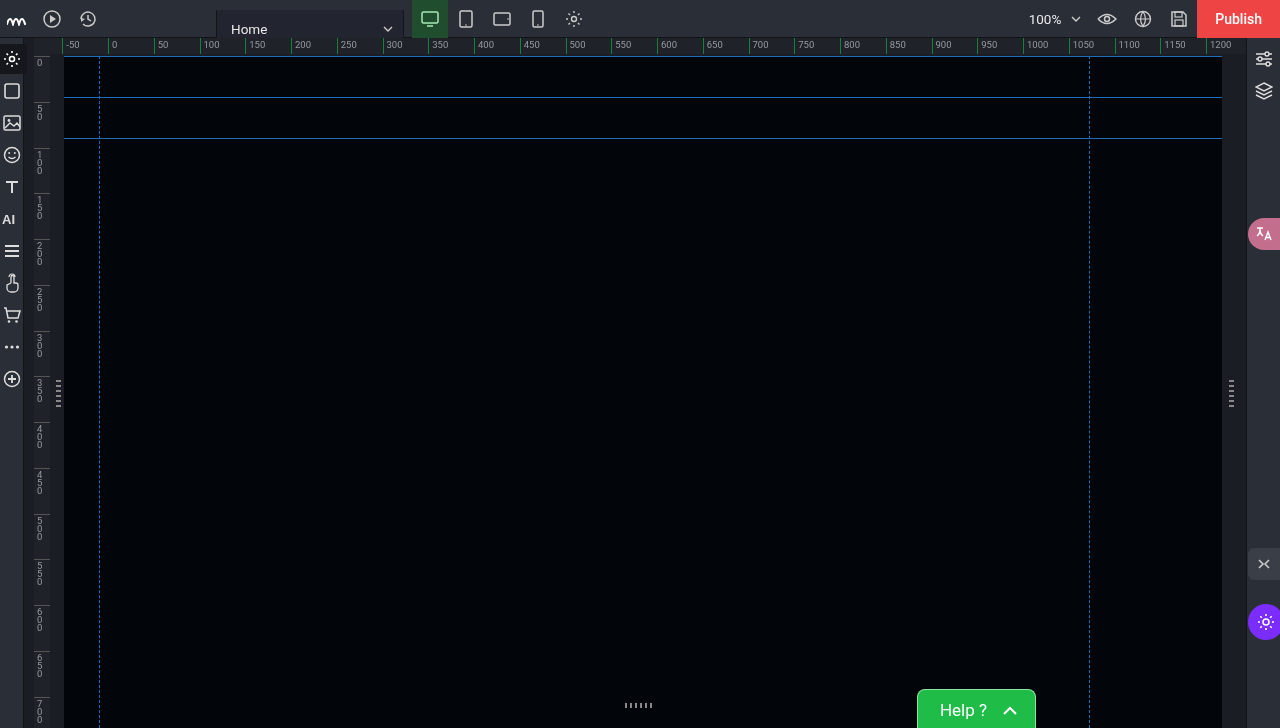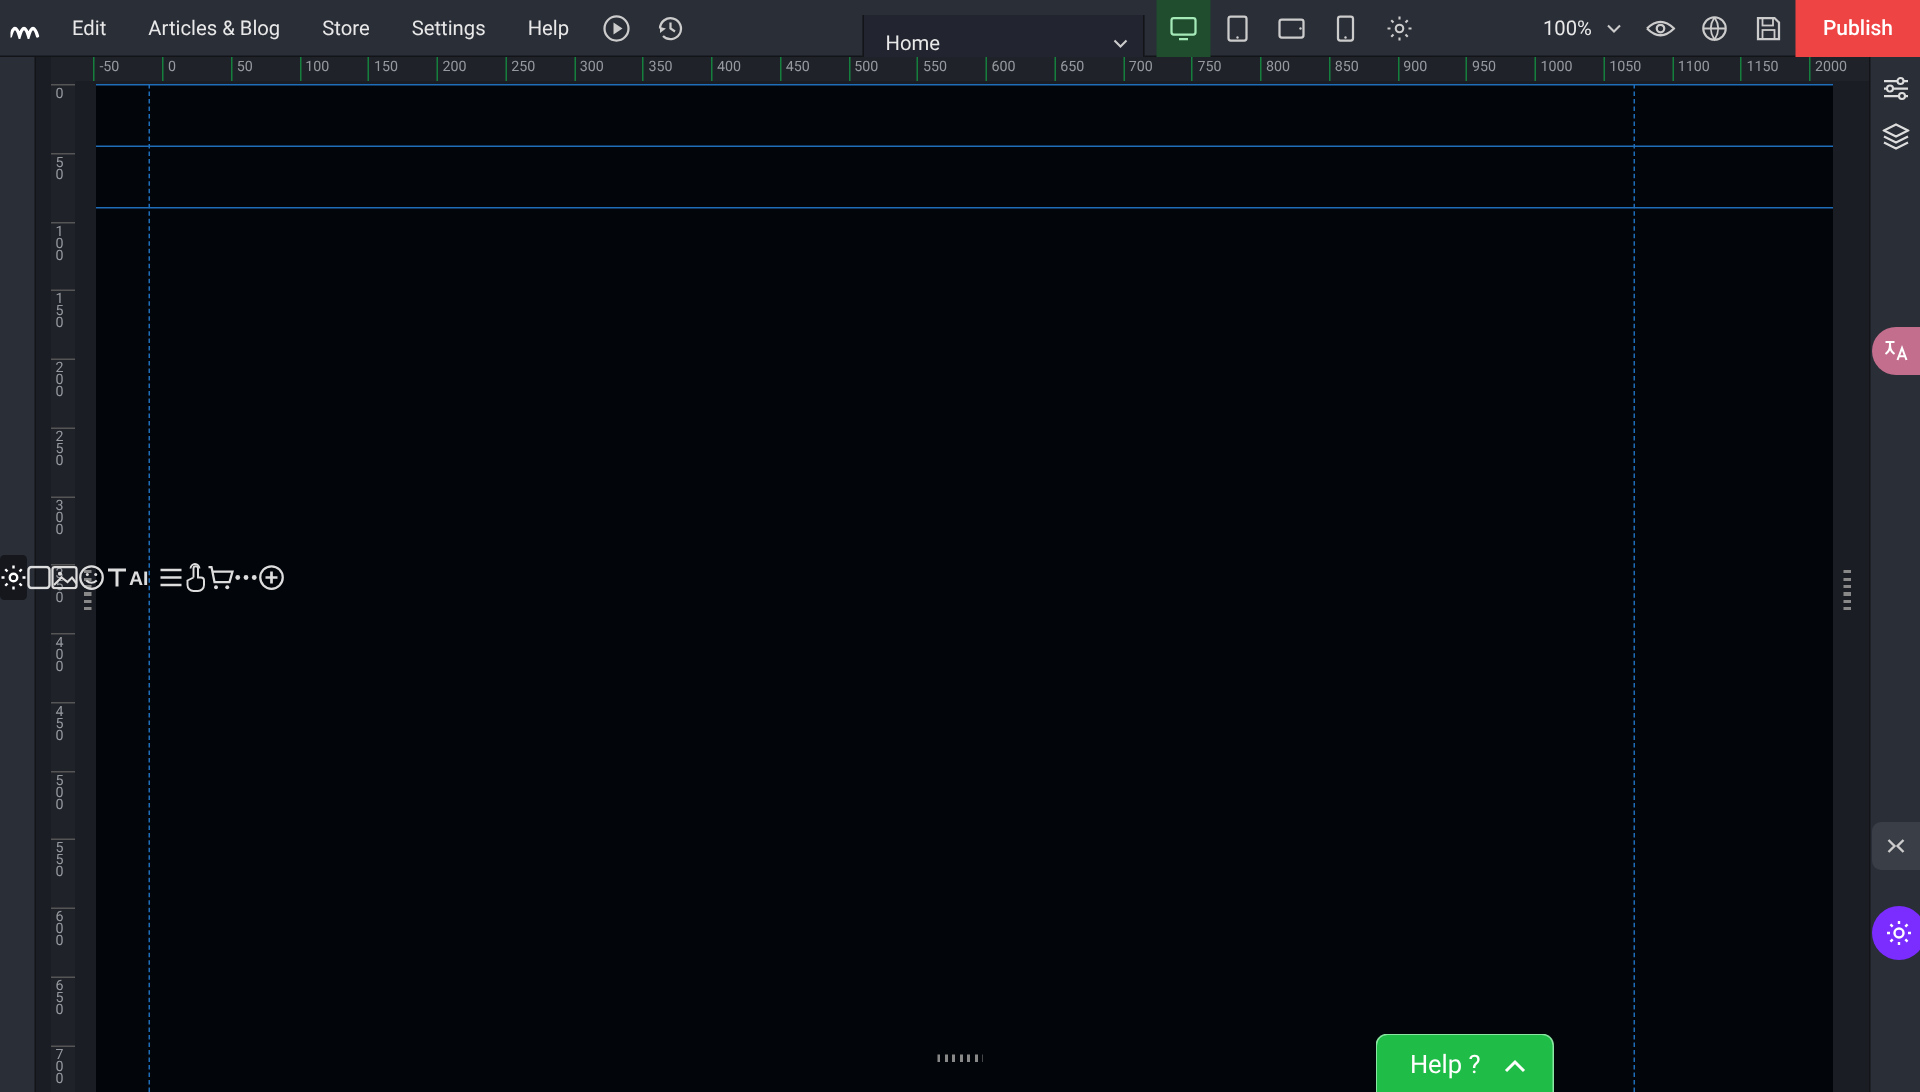--- a/index.html
+++ b/index.html
@@ -13,21 +13,21 @@
   .icon-btn { width: 36px; height: 38px; display: flex; align-items: center; justify-content: center; cursor: pointer; color: #ccc; }
   .page-select { flex: 0 0 auto; margin-left: 110px; height: 38px; display: flex; align-items: center; background: #222530; border-left: 1px solid #121418; border-right: 1px solid #121418; padding: 0 10px 0 14px; font-size: 13.5px; cursor: pointer; width: 188px; justify-content: space-between; margin-top: 20px; }
   .devices { display: flex; align-items: center; height: 100%; margin-left: 8px; }
   .device-btn { width: 36px; height: 38px; display: flex; align-items: center; justify-content: center; cursor: pointer; }
   .device-btn.active { background: #1f4d2e; }
   .rightgroup { margin-left: auto; display: flex; align-items: center; height: 100%; }
   .zoom { display: flex; align-items: center; padding: 0 8px 0 14px; font-size: 13.5px; cursor: pointer; }
   .publish { background: #ef4444; color: #fff; font-size: 14px; font-weight: 500; height: 38px; padding: 0 18px; display: flex; align-items: center; cursor: pointer; }
   
   
-  .left-tools { position: absolute; left: 0; top: 38px; width: 24px; bottom: 0; background: #2a2e37; display: flex; flex-direction: row; align-items: center; padding-top: 6px; z-index: 10; border-right: 1px solid #121418; }
+  .left-tools { position: absolute; left: 0; top: 38px; width: 24px; bottom: 0; background: #2a2e37; display: flex; flex-direction: column; align-items: center; padding-top: 6px; z-index: 10; border-right: 1px solid #121418; }
   .tool { width: 30px; height: 30px; display: flex; align-items: center; justify-content: center; cursor: pointer; color: #ddd; border-radius: 3px; margin-bottom: 2px; }
   .tool.active { background: #15171c; }
   
   
   .right-tools { position: absolute; right: 0; top: 38px; width: 34px; bottom: 0; background: #2a2e37; display: flex; flex-direction: column; align-items: center; padding-top: 6px; z-index: 10; border-left: 1px solid #121418; }
   
   
   .ruler-h { position: absolute; left: 34px; top: 38px; right: 34px; height: 16px; background: #1f2229; overflow: hidden; font-size: 9.5px; color: #969a9f; z-index: 5; }
   .ruler-h .tick { position: absolute; top: 0; height: 16px; border-left: 1px solid #15803d; }
   .ruler-h .tick span { position: absolute; left: 3px; top: 1px; }
@@ -61,27 +61,20 @@
   svg { display: block; }
 </style>
 </head>
 <body>
 
 <div class="topbar">
   <div class="logo">
     <svg width="20" height="14" viewBox="0 0 20 14">
         <path d="M0 12 Q3 2 6 12 Q9 2 12 12 Q15 2 18 12" stroke="#fff" stroke-width="2.2" fill="none" stroke-linecap="round"></path>
       </svg>
-  </div>
-  <div class="menu">
-    <div class="menu-item">Edit</div>
-    <div class="menu-item">Articles &amp; Blog</div>
-    <div class="menu-item">Store</div>
-    <div class="menu-item">Settings</div>
-    <div class="menu-item">Help</div>
   </div>
   <div class="icon-btn">
     <svg width="20" height="20" viewBox="0 0 20 20">
         <circle cx="10" cy="10" r="8" stroke="#ccc" stroke-width="1.5" fill="none"></circle>
         <path d="M8 6 L14 10 L8 14 Z" fill="#ccc"></path>
       </svg>
   </div>
   <div class="icon-btn">
     <svg width="20" height="20" viewBox="0 0 20 20">
         <path d="M3 10 A7 7 0 1 1 5 15" stroke="#ccc" stroke-width="1.5" fill="none"></path>
@@ -318,21 +311,21 @@
     <div class="tick" style="left: 1034.75px; text-align: center;">
       <span>1050</span>
     </div>
     <div class="tick" style="left: 1080.5px;">
       <span>1100</span>
     </div>
     <div class="tick" style="left: 1126.25px;">
       <span>1150</span>
     </div>
     <div class="tick" style="left: 1172px;">
-      <span>2000</span>
+      <span>1200</span>
     </div>
   </div>
 
 <div class="ruler-v" id="ruler-v">
     <div class="tick" style="top: 2px;">
       <span style="white-space: pre;">0</span>
     </div>
     <div class="tick" style="top: 47.75px;">
       <span style="white-space: pre;">5
 0</span>

